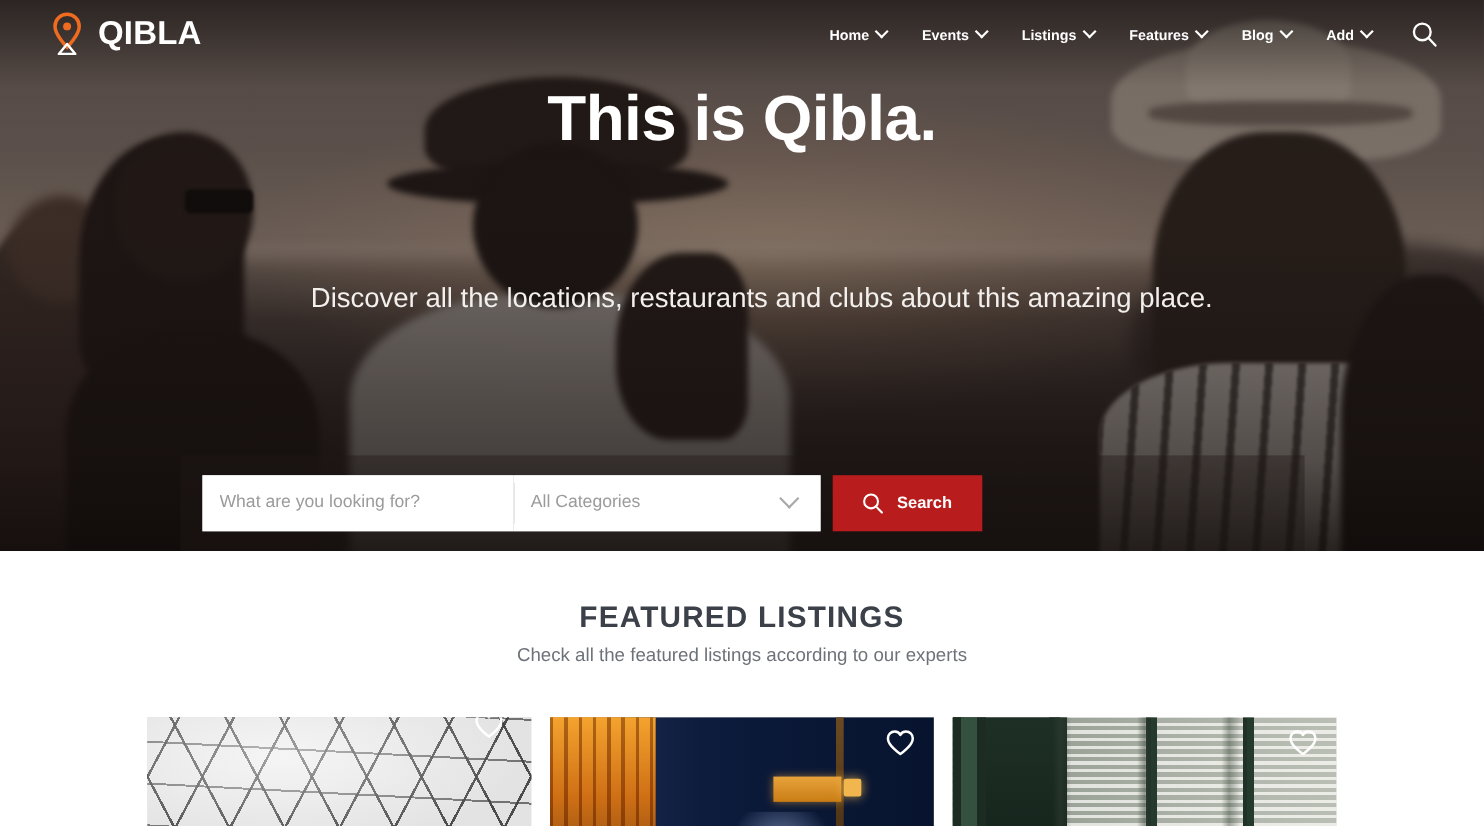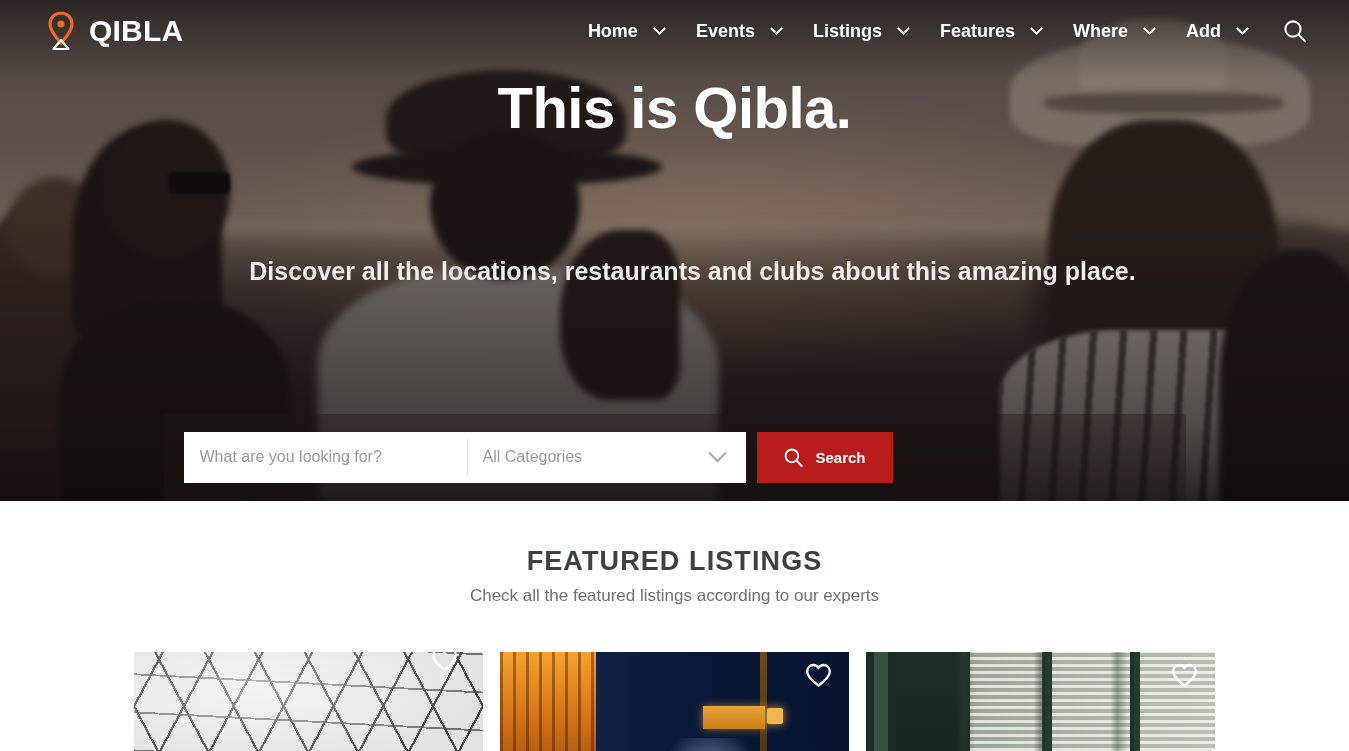--- a/index.html
+++ b/index.html
@@ -139,24 +139,24 @@
   .nav {
     display: flex;
     align-items: center;
     gap: 0;
     margin-left: auto;
     margin-right: 36px;
   }
   .nav-item {
     display: flex;
     align-items: center;
-    gap: 17px;
+    gap: 7px;
     padding: 6px 16px;
     color: #ffffff;
-    font-size: 18px;
+    font-size: 13px;
     font-weight: 700;
     white-space: nowrap;
     cursor: pointer;
     text-decoration: none;
   }
   .chev {
     display: inline-block;
     width: 9px; height: 9px;
     border-right: 2px solid #ffffff;
     border-bottom: 2px solid #ffffff;
@@ -188,21 +188,21 @@
     font-size: 58px;
     font-weight: 700;
     letter-spacing: -0.5px;
     line-height: 1.1;
     text-align: center;
   }
   .hero-sub {
     margin-top: 16px;
     color: #f2efed;
     font-size: 25px;
-    font-weight: 700;
+    font-weight: 400;
     line-height: 1.25;
     text-align: center;
     margin-left: 36px;
   }
 
   
   .search-wrap {
     margin-top: 27px;
     width: 1022px;
     padding: 18px 20px;
@@ -481,21 +481,21 @@
         <span>Listings</span>
         <i class="chev"></i>
       </a>
 
       <a class="nav-item" href="#">
         <span>Features</span>
         <i class="chev"></i>
       </a>
 
       <a class="nav-item" href="#">
-        <span>Where</span>
+        <span>Blog</span>
         <i class="chev"></i>
       </a>
 
 
       <a class="nav-item" href="#">
         <span>Add</span>
         <i class="chev"></i>
       </a>
 
       <span class="nav-search-btn">

